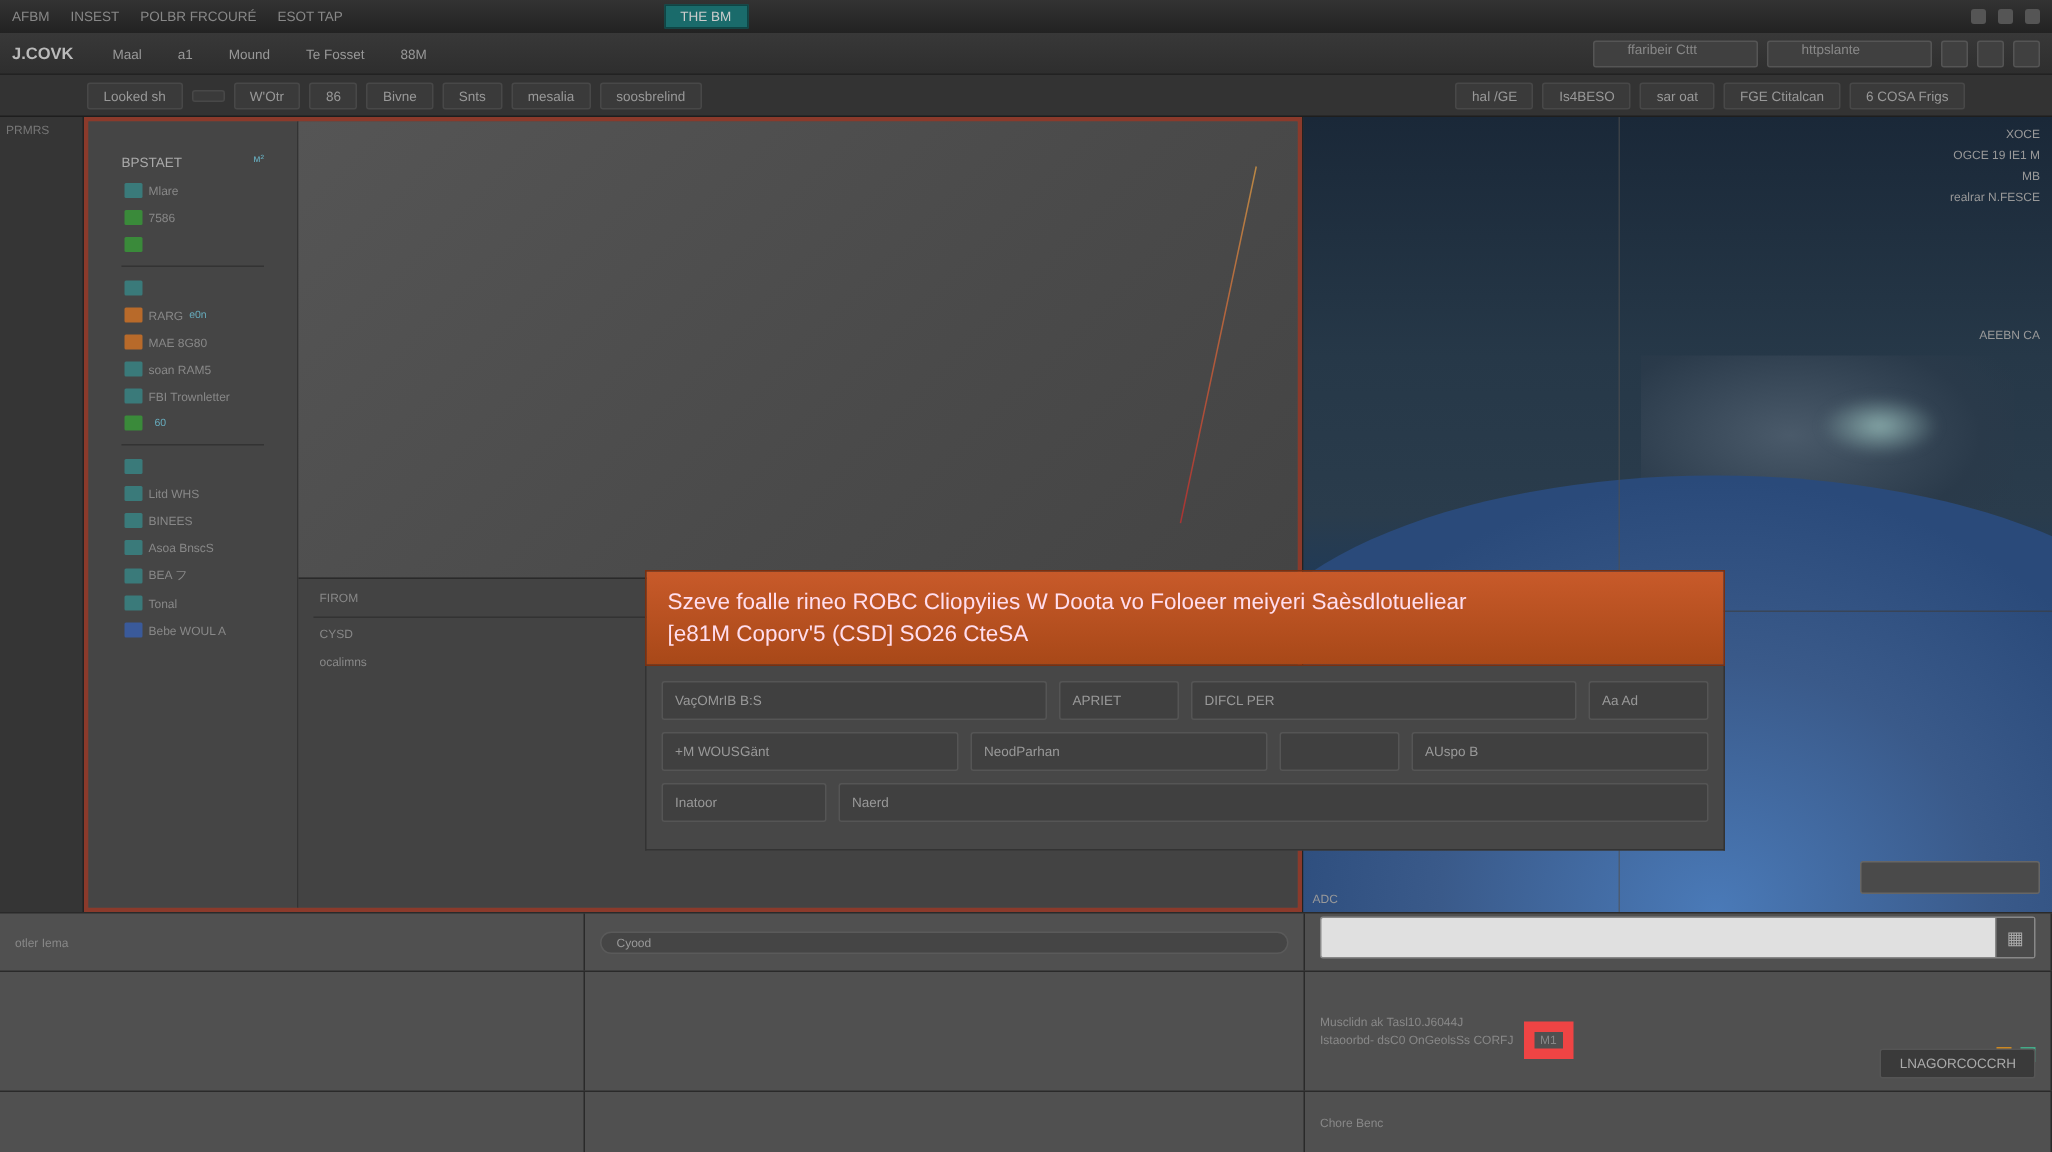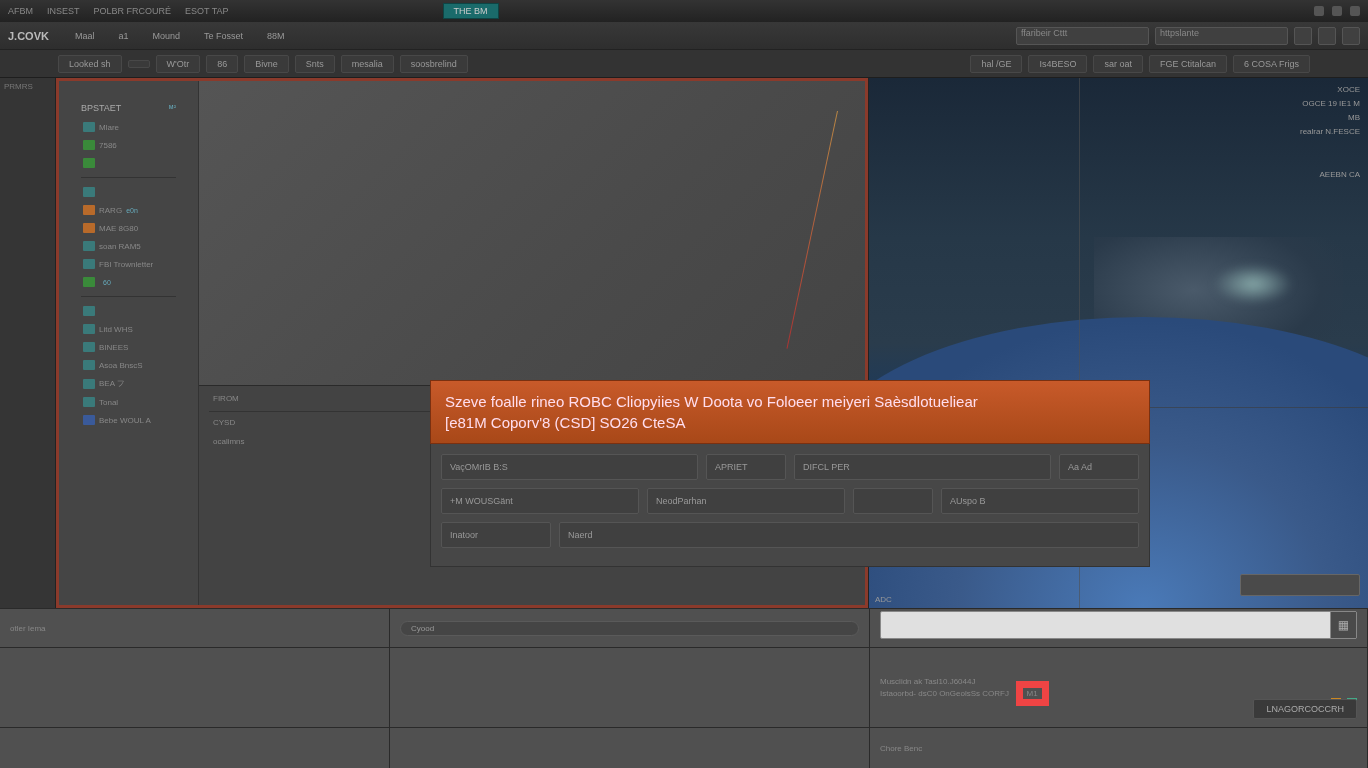--- a/index.html
+++ b/index.html
@@ -6,21 +6,21 @@
 body{width:1368px;height:768px;background:#2a2a2a;overflow:hidden;position:relative}
 .titlebar{height:22px;background:linear-gradient(#333,#222);display:flex;align-items:center;padding:0 8px;font-size:9px;color:#888}
 .titlebar .menu-item{margin-right:14px;cursor:pointer}
 .titlebar .tab{background:#1a6b6b;color:#ccc;padding:2px 10px;margin-left:200px;border:1px solid #0e4545;font-size:9px}
 .titlebar .win-controls{margin-left:auto;display:flex;gap:8px}
 .titlebar .win-controls span{width:10px;height:10px;background:#555;border-radius:2px}
 .toolbar1{height:28px;background:linear-gradient(#383838,#2e2e2e);border-bottom:1px solid #222;display:flex;align-items:center;padding:0 8px;font-size:9px;color:#999}
 .toolbar1 .app-title{font-size:11px;color:#bbb;font-weight:600;margin-right:18px}
 .toolbar1 .btn{padding:2px 8px;margin-right:8px;cursor:pointer}
 .toolbar1 .search-group{margin-left:auto;display:flex;gap:6px}
-.toolbar1 .search-box{width:133px;height:18px;background:#404040;border:1px solid #555;border-radius:2px;padding:0 4px;color:#888;font-size:9px}
+.toolbar1 .search-box{width:110px;height:18px;background:#404040;border:1px solid #555;border-radius:2px;padding:0 22px;color:#888;font-size:9px}
 .toolbar1 .sq{width:18px;height:18px;background:#404040;border:1px solid #555;border-radius:2px}
 .toolbar2{height:28px;background:#333;border-bottom:1px solid #1e1e1e;display:flex;align-items:center;padding:0 58px 0 58px;gap:6px;font-size:9px;color:#999}
 .toolbar2 .item{padding:3px 10px;background:#3a3a3a;border:1px solid #484848;border-radius:2px;cursor:pointer}
 .toolbar2 .spacer{flex:1}
 .main{position:absolute;top:78px;left:0;right:0;bottom:160px;display:flex}
 .far-left{width:56px;background:#353535;border-right:1px solid #222;padding:4px;display:flex;flex-direction:row;gap:12px;font-size:8px;color:#777}
 .far-left .lbl{height:14px}
 .workspace{flex:1;border:3px solid #8b3a2b;position:relative;background:#4a4a4a}
 .sidebar{position:absolute;top:0;left:0;width:140px;bottom:0;background:#454545;border-right:1px solid #333;padding:22px;overflow:hidden}
 .sidebar .hdr{font-size:9px;color:#aaa;margin-bottom:6px}
@@ -235,32 +235,32 @@
       <div class="mountain"></div>
       <div class="smoke"></div>
       <div class="dome"></div>
       <div class="split"></div>
       <div class="hsplit"></div>
       <div class="info">
         <div class="line">XOCE</div>
         <div class="line">OGCE 19 IE1 M</div>
         <div class="line">MB</div>
         <div class="line">realrar N.FESCE</div>
-        <div class="line" style="margin-top:31px">AEEBN CA</div>
+        <div class="line" style="margin-top:80px">AEEBN CA</div>
       </div>
       <div class="btm-label">ADC</div>
       <div class="render-btn"></div>
     </div>
   </div>
 </div>
 
 <div class="dialog">
   <div class="title">
     <span>Szeve foalle rineo ROBC Cliopyiies W Doota vo Foloeer meiyeri Saèsdlotueliear</span><br>
-    <span>[e81M Coporv'8 (CSD] SO26 CteSA</span>
+    <span>[e81M Coporv'5 (CSD] SO26 CteSA</span>
   </div>
   <div class="body">
     <div class="drow">
       <div class="field">VaçOMrIB B:S</div>
       <div class="field sm">APRIET</div>
       <div class="field">DIFCL PER</div>
       <div class="field sm">Aa  Ad</div>
     </div>
     <div class="drow">
       <div class="field">+M  WOUSGänt</div>

